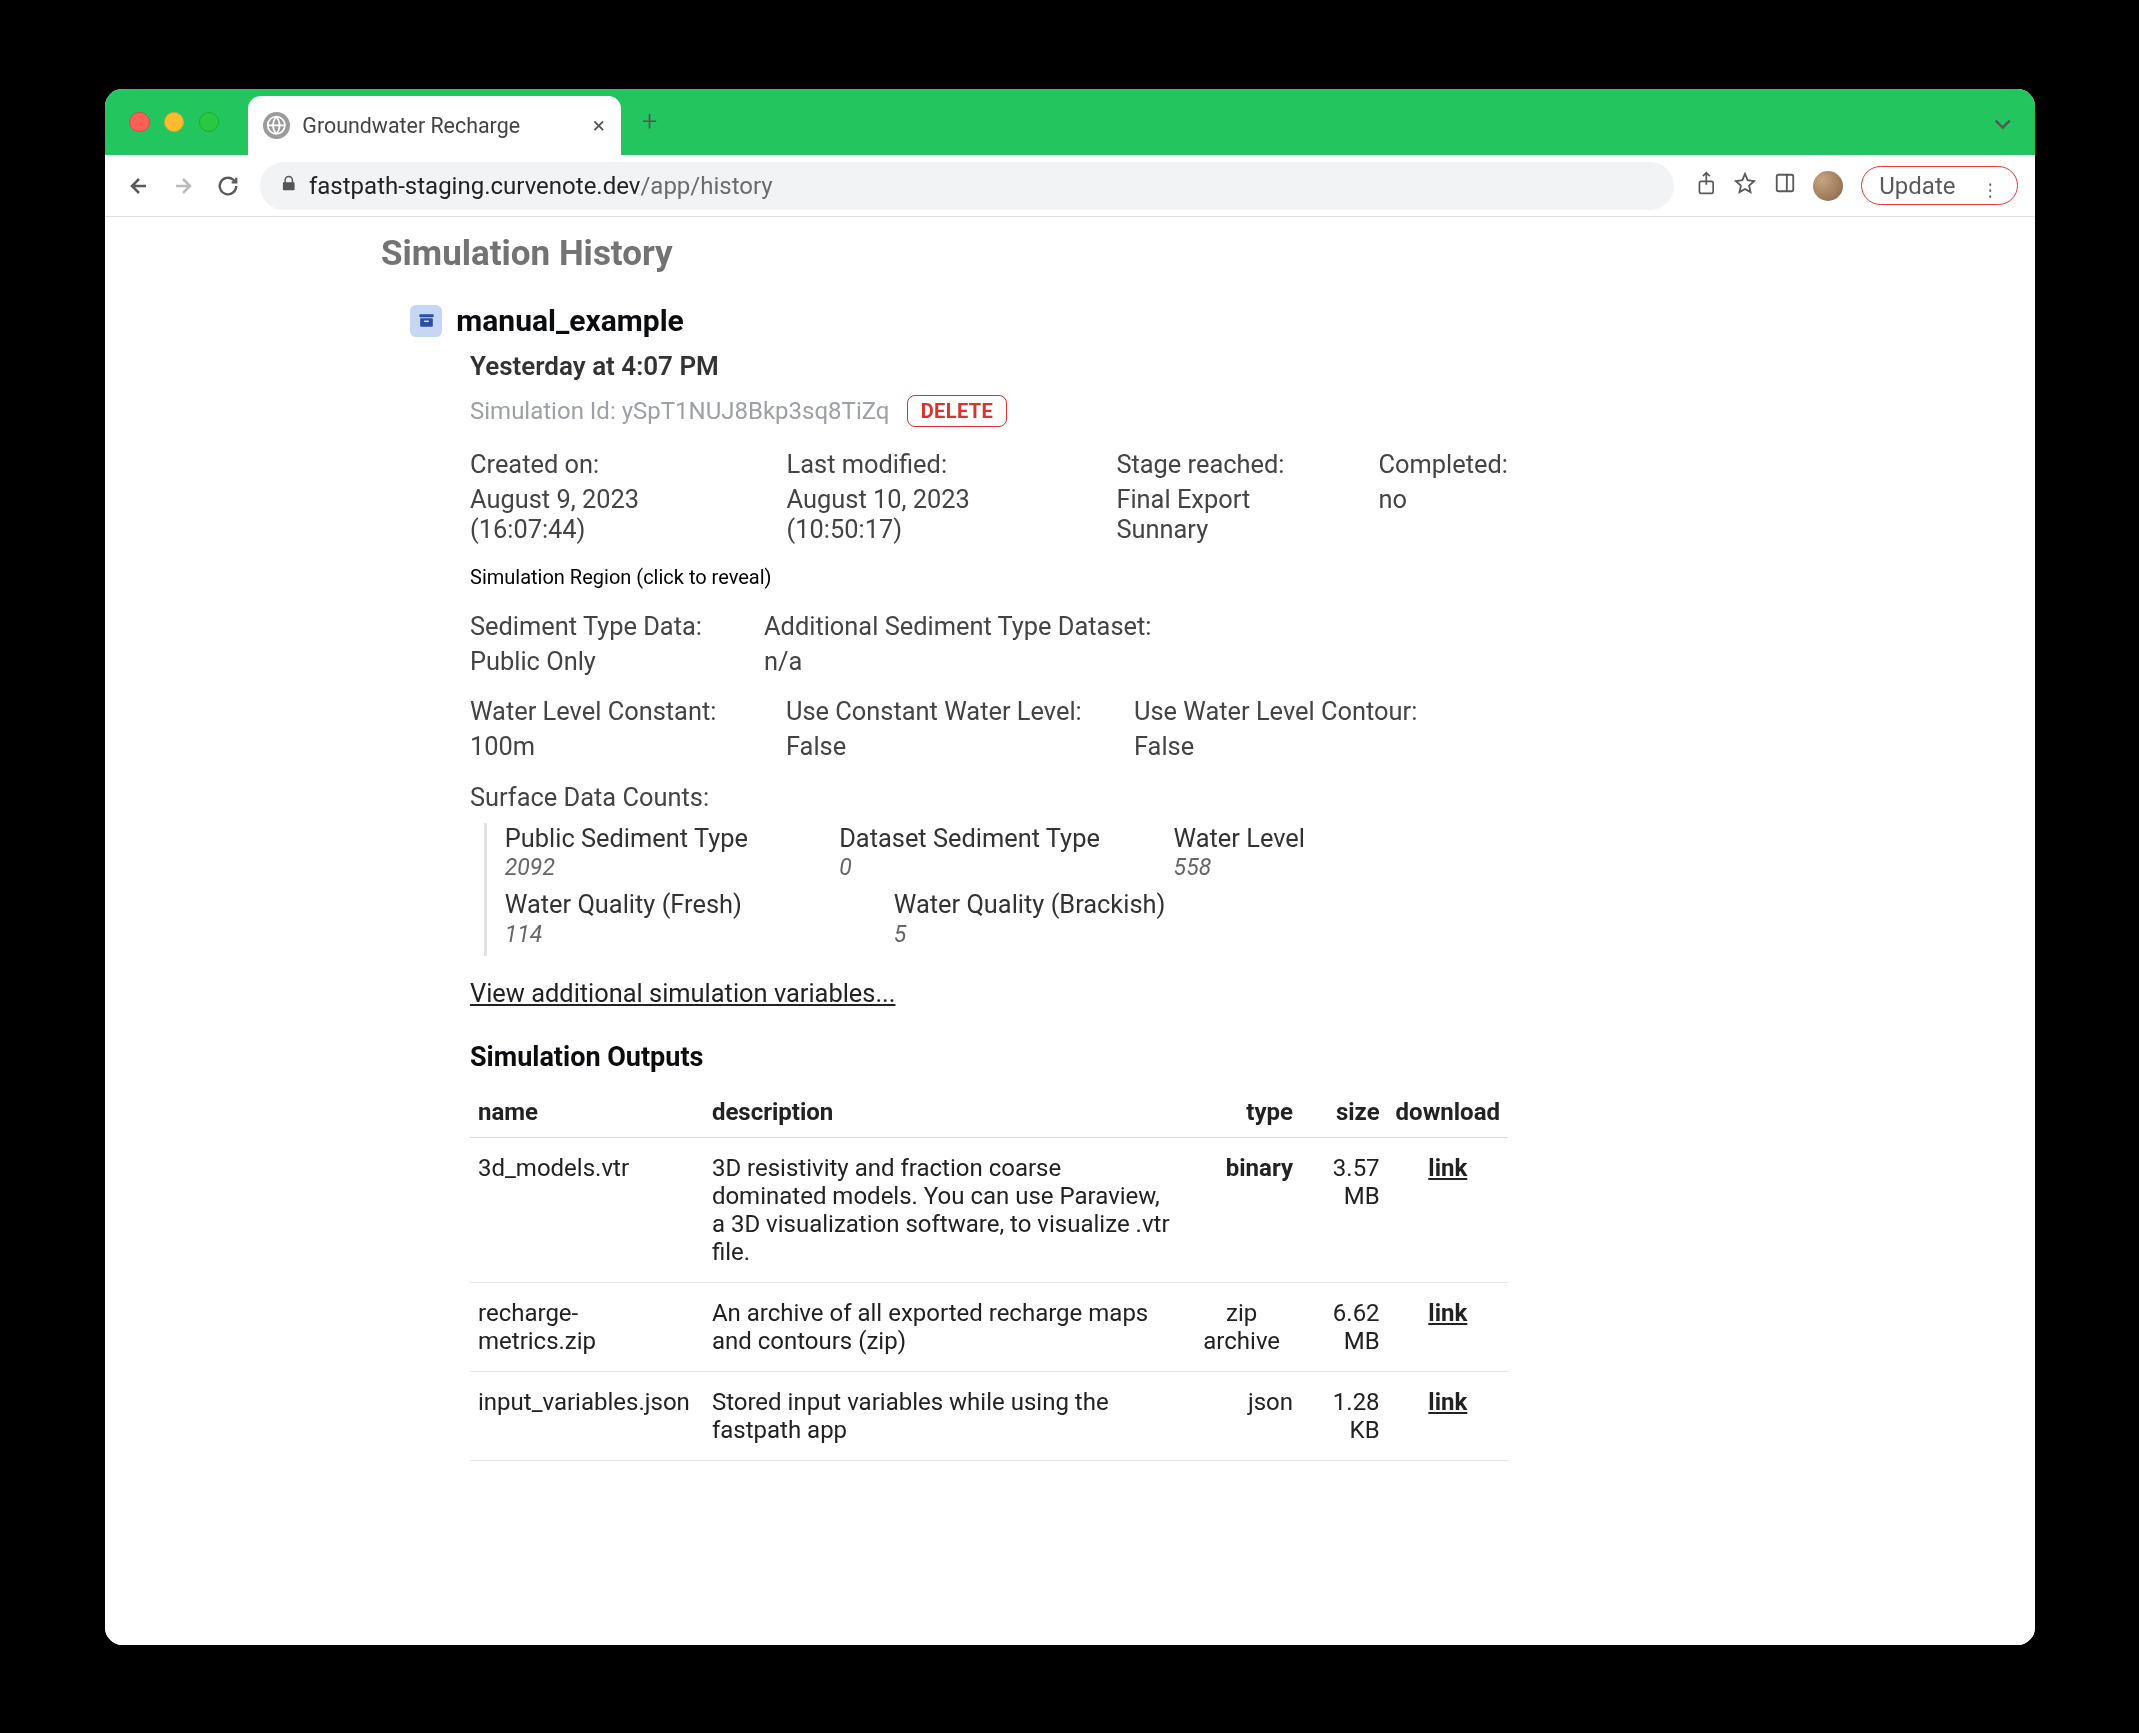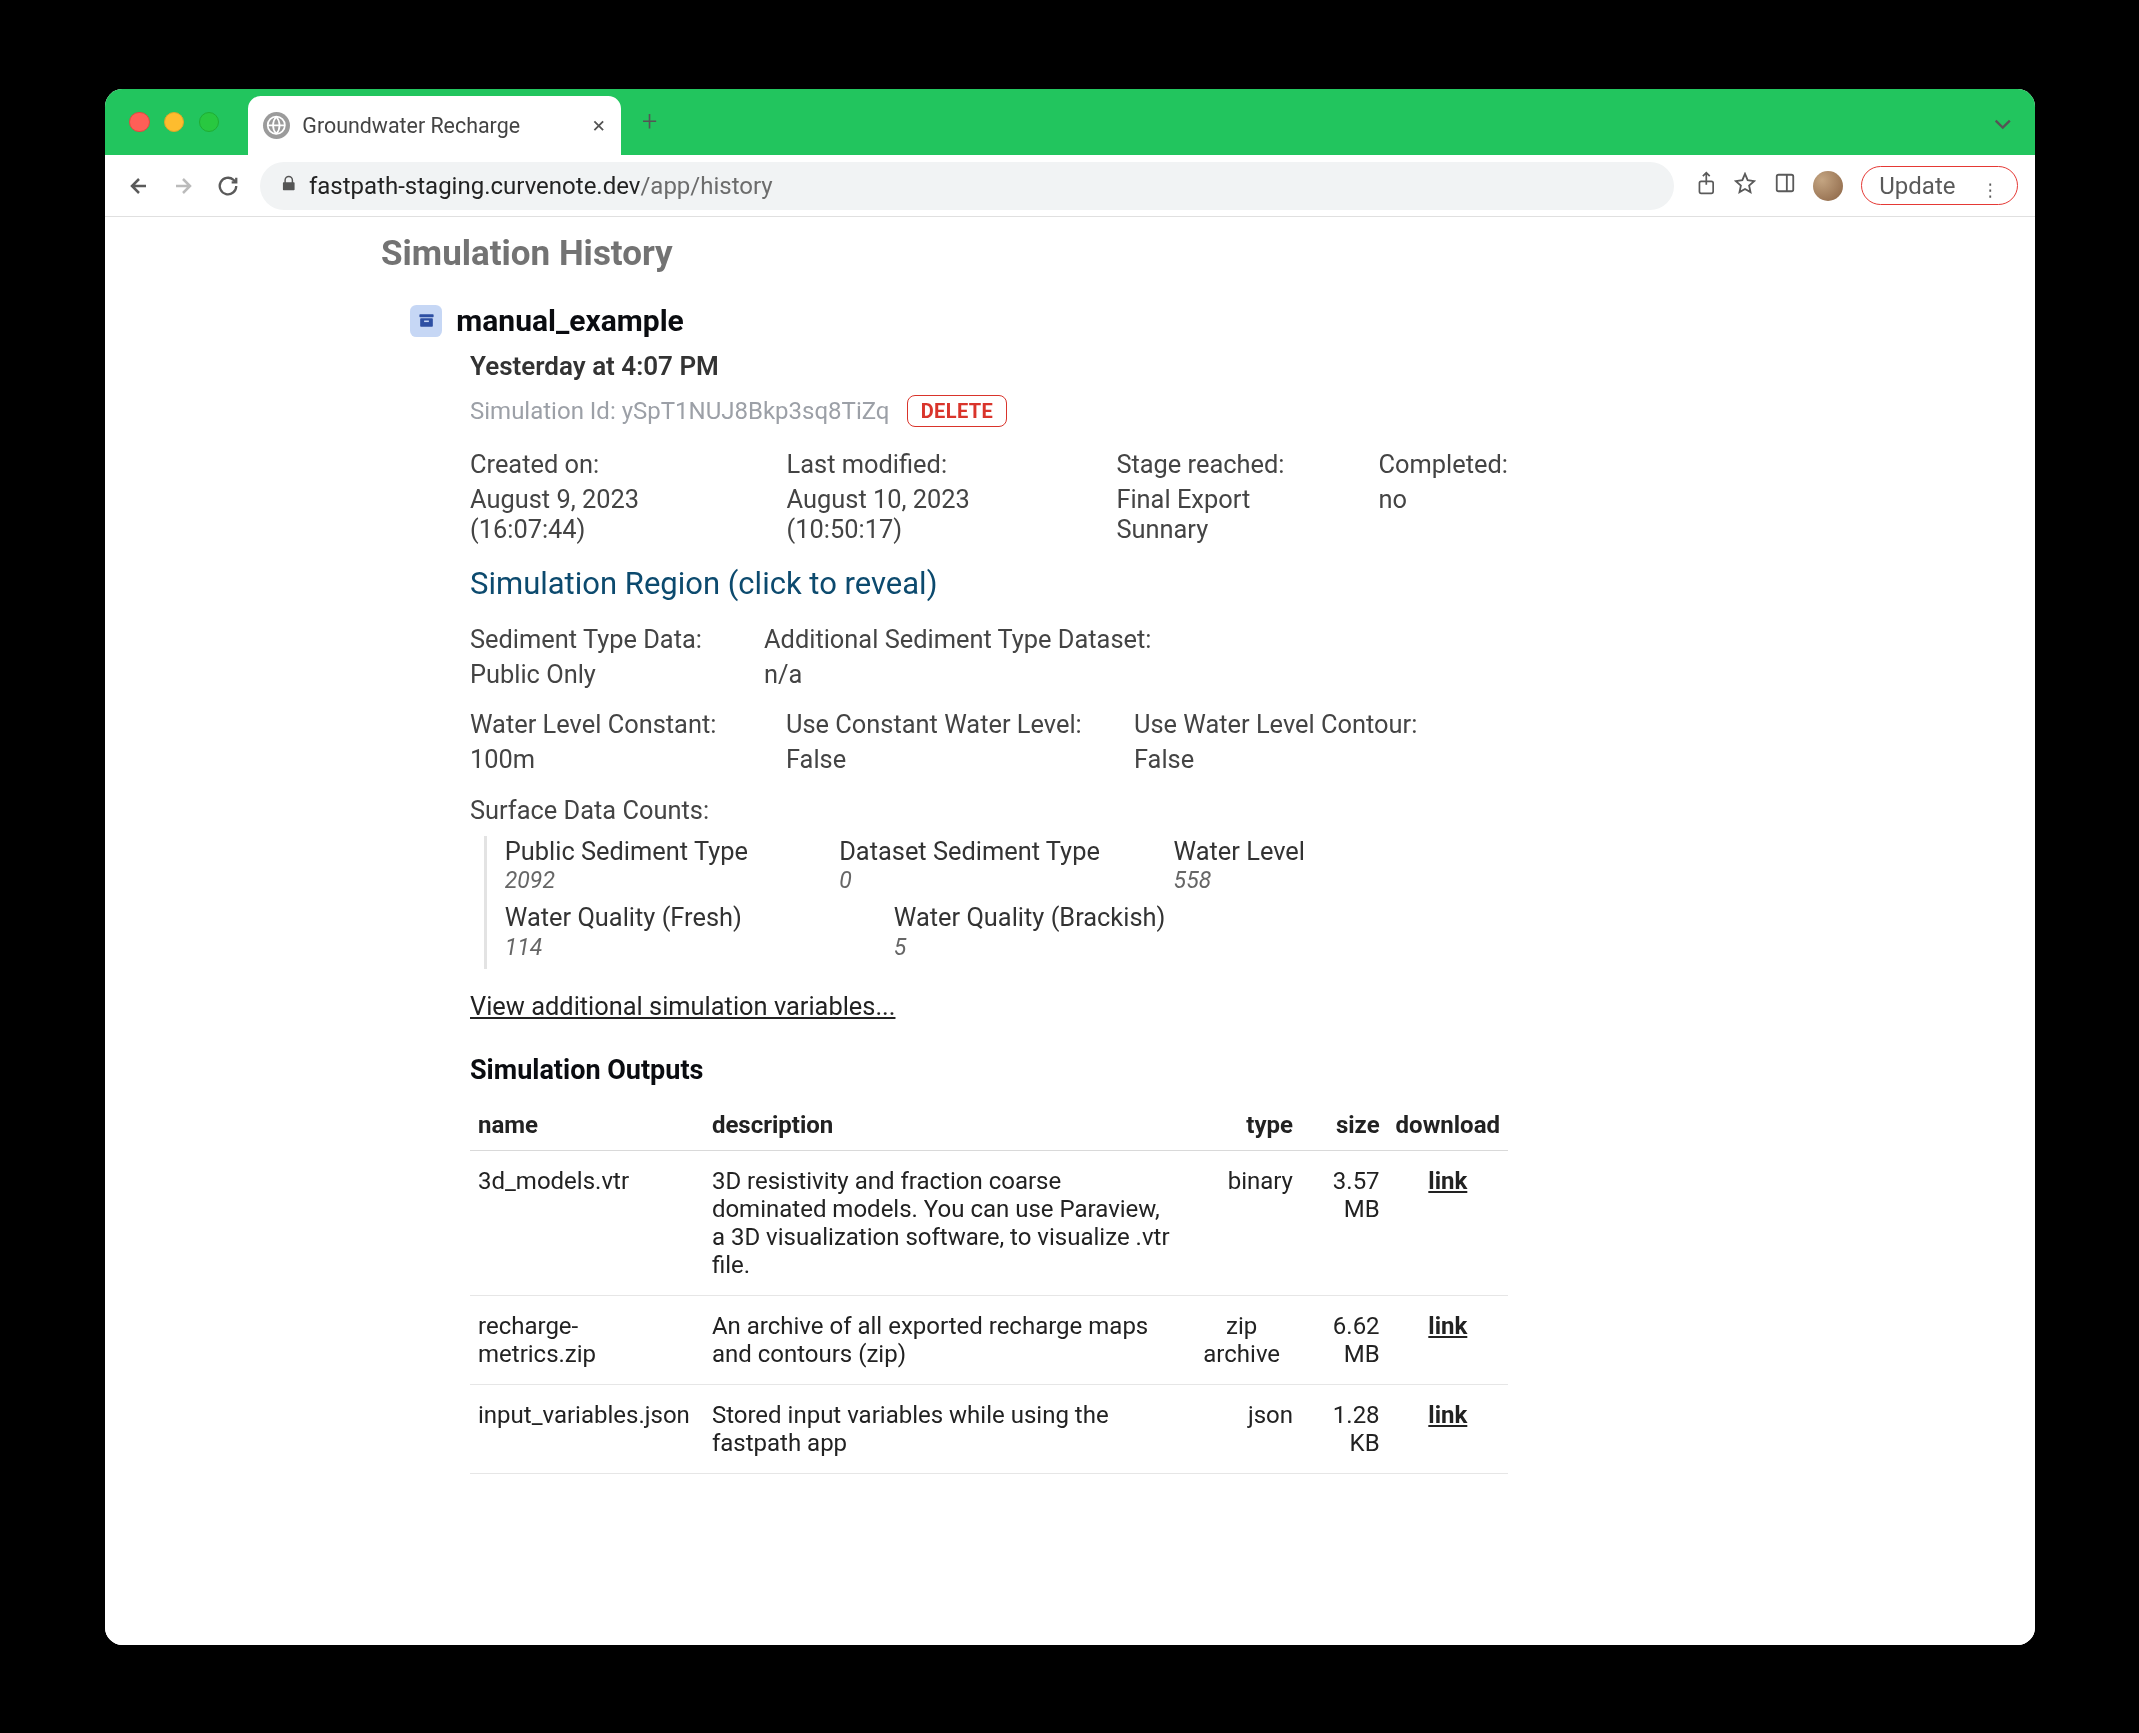--- a/index.html
+++ b/index.html
@@ -40,21 +40,21 @@
     .sim-name { font-size: 30px; font-weight: 700; color: #0a0c10; }
     .sim-body { margin-left: 89px; margin-top: 12.7px; }
     .sim-body .time { font-size: 26px; font-weight: 600; color: #333; margin-bottom: 14.3px; }
     .id-row { display: flex; align-items: center; gap: 17.5px; margin-bottom: 22px; }
     .id-row .id-label { font-size: 24px; color: #9ca0a7; }
     .delete-btn { border: 1.2px solid #d9342b; color: #d9342b; background: transparent; border-radius: 8px; padding: 3.2px 12.7px; font-size: 20px; font-weight: 700; letter-spacing: 0.4px; }
     .meta-grid { display: flex; gap: 48px; margin-bottom: 20.6px; }
     .meta-item { }
     .meta-item .label { font-size: 25.4px; color: #444; }
     .meta-item .value { font-size: 25.4px; color: #444; margin-top: 4.8px; }
-    .reveal-link { font-size: 31px; color: #0c4a6e; margin-bottom: 22px; }
+    .reveal-link { font-size: 20px; color: #000000; margin-bottom: 22px; }
     .two-col { display: flex; gap: 48px; margin-bottom: 20.6px; }
     .kv .label { font-size: 25.4px; color: #444; }
     .kv .value { font-size: 25.4px; color: #444; margin-top: 4.8px; }
     .three-col { display: flex; gap: 38px; margin-bottom: 20.6px; }
     .surf-title { font-size: 25.4px; color: #444; margin-bottom: 11px; }
     .surf-grid { margin-left: 14.3px; border-left: 3.2px solid #e3e3e3; padding-left: 17.5px; margin-bottom: 22px; }
     .surf-row { display: flex; gap: 0; }
     .surf-col { width: 389px; }
     .surf-col .label { font-size: 25.4px; color: #333; }
     .surf-col .value { font-size: 23px; color: #666; margin-top: 1.6px; margin-bottom: 8px; font-style: italic; }
@@ -268,21 +268,21 @@
               <th class="col-desc">description</th>
               <th class="col-type">type</th>
               <th class="col-size">size</th>
               <th class="col-dl">download</th>
             </tr>
           </thead>
           <tbody>
             <tr>
               <td class="col-name">3d_models.vtr</td>
               <td class="col-desc">3D resistivity and fraction coarse dominated models. You can use Paraview, a 3D visualization software, to visualize .vtr file.</td>
-              <td class="col-type" style="text-align:right;">binary</td>
+              <td class="col-type" style="text-align:right;font-weight:bold;">binary</td>
               <td class="col-size">3.57 MB</td>
               <td class="col-dl"><span class="link">link</span></td>
             </tr>
             <tr>
               <td class="col-name">recharge-metrics.zip</td>
               <td class="col-desc">An archive of all exported recharge maps and contours (zip)</td>
               <td class="col-type" style="text-align:center;">zip archive</td>
               <td class="col-size">6.62 MB</td>
               <td class="col-dl"><span class="link">link</span></td>
             </tr>

